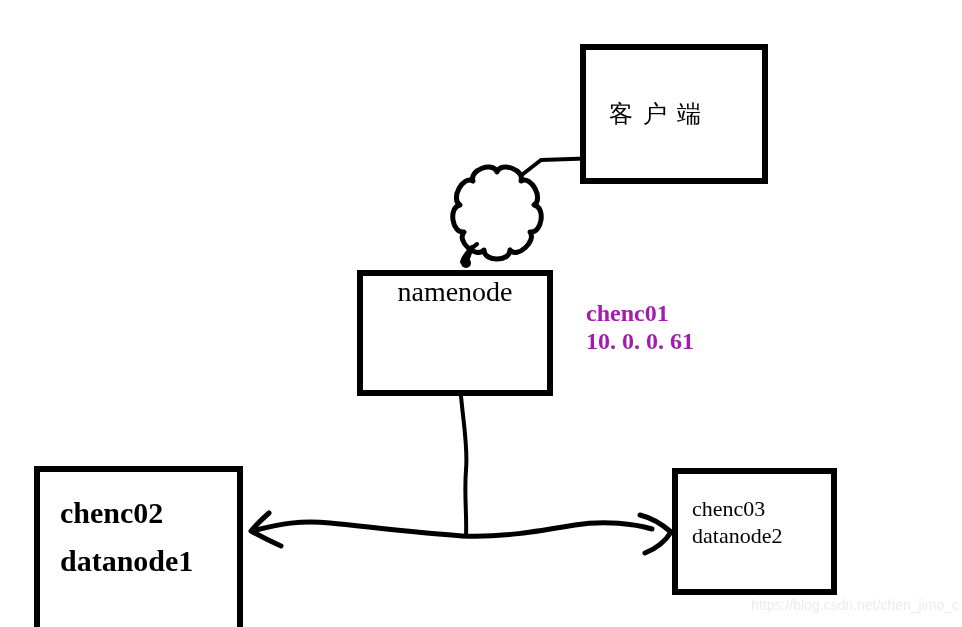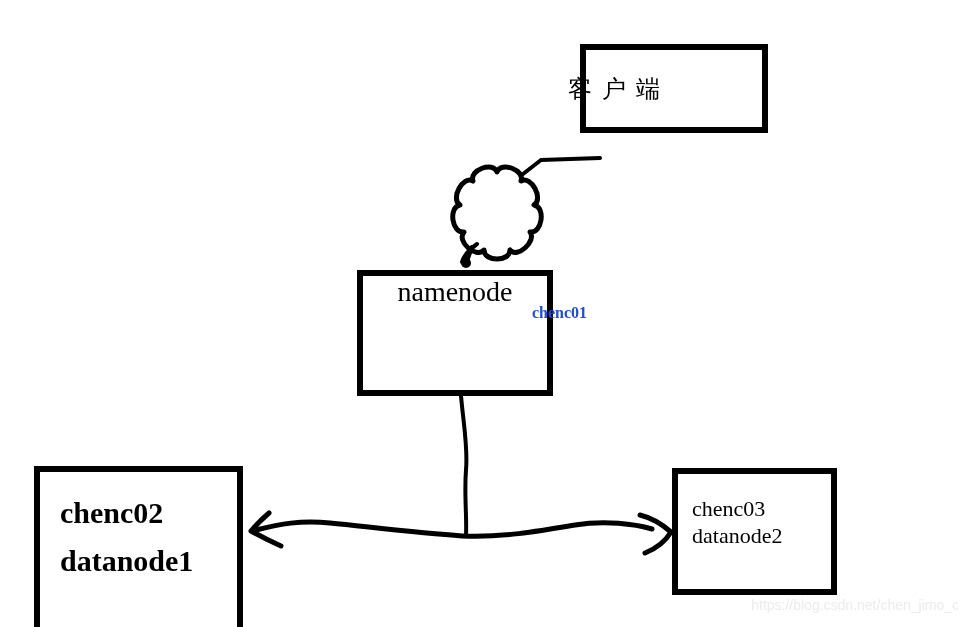--- a/index.html
+++ b/index.html
@@ -24,42 +24,43 @@
   }
   .box {
     position: absolute;
     box-sizing: border-box;
     border: 6px solid #000000;
     background: #ffffff;
     color: #000000;
   }
   .box-client {
     left: 580px; top: 44px;
-    width: 188px; height: 89px;
+    width: 188px; height: 140px;
     display: flex;
     align-items: center;
+    justify-content: center;
     font-size: 24px;
     letter-spacing: 2px;
   }
   .box-client .label-inner { transform: translateX(-18px); }
   .box-namenode {
     left: 357px; top: 270px;
     width: 196px; height: 126px;
     display: flex;
     align-items: flex-start;
     justify-content: center;
     font-size: 28px;
   }
   .namenode-side-label {
     position: absolute;
-    left: 532px; top: 299px;
-    font-size: 16px;
+    left: 586px; top: 299px;
+    font-size: 24px;
     font-weight: bold;
     line-height: 28px;
-    color: #1d4ed8;
+    color: #a21caf;
     white-space: nowrap;
   }
   .box-datanode1 {
     left: 34px; top: 466px;
     width: 209px; height: 170px;
     padding: 26px 0 0 20px;
     font-size: 30px;
     font-weight: bold;
     line-height: 29px;
   }
@@ -118,20 +119,21 @@
   <div class="box box-client">
     <span class="label-inner">客 户 端</span>
   </div>
 
   <div class="box box-namenode">
     <span>namenode</span>
   </div>
 
   <div class="namenode-side-label">
     <div>chenc01</div>
+    <div>10. 0. 0. 61</div>
   </div>
 
   <div class="box box-datanode1">
     <div>chenc02</div>
     <div class="role-line">datanode1</div>
   </div>
 
   <div class="box box-datanode2">
     <div>chenc03</div>
     <div>datanode2</div>

